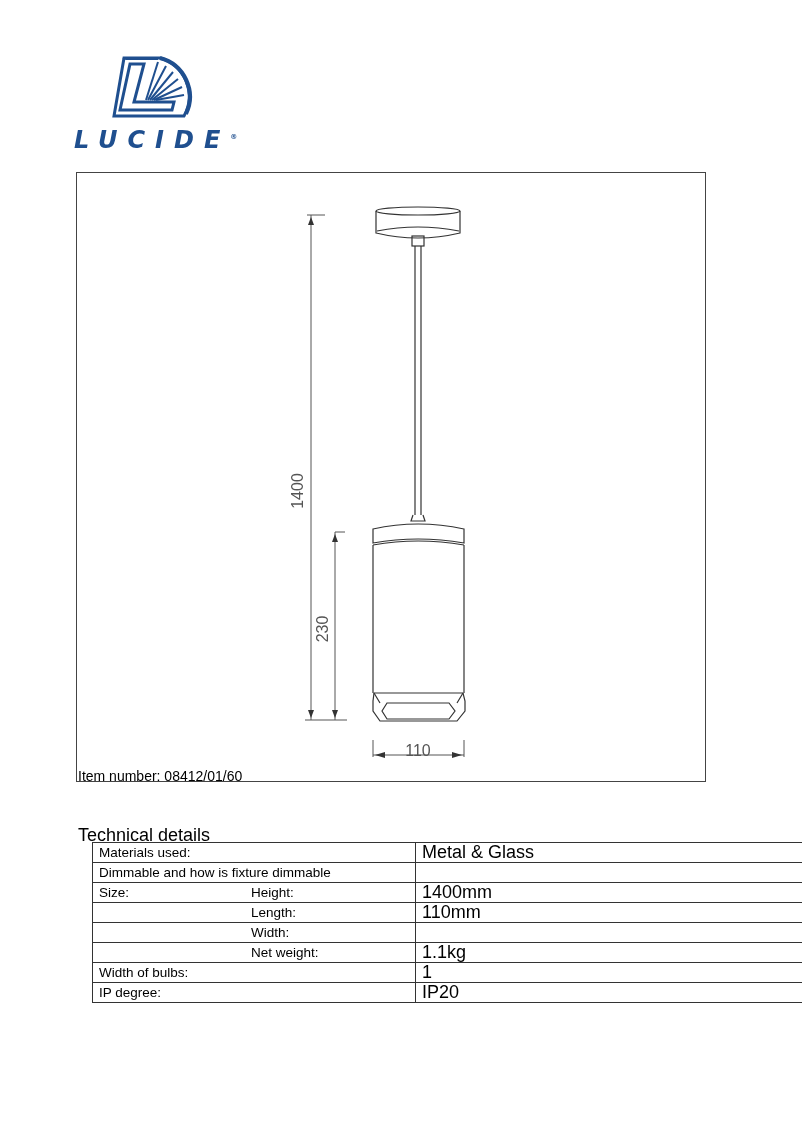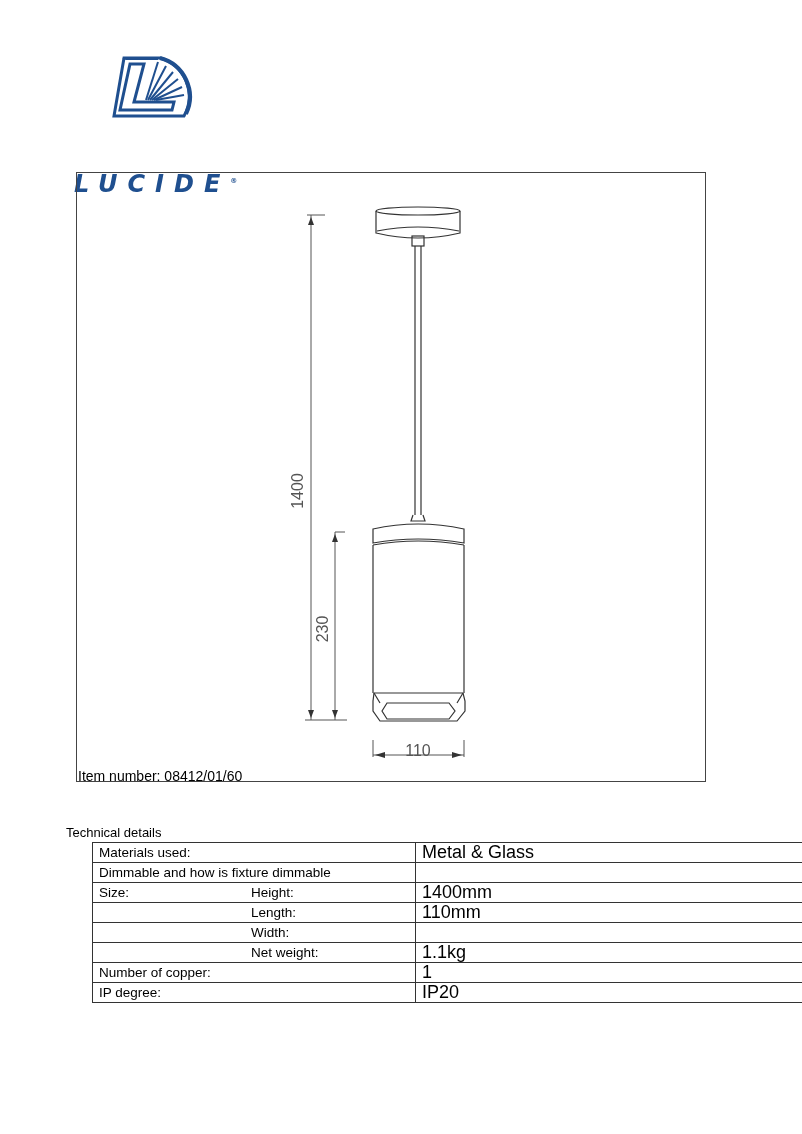--- a/index.html
+++ b/index.html
@@ -1,22 +1,22 @@
 <!DOCTYPE html>
 <html><head>
 <meta charset="utf-8">
 <style>
   html, body { margin:0; padding:0; background:#fff; }
   body { width:802px; height:1134px; position:relative; font-family:"Liberation Sans", sans-serif; color:#000; overflow:hidden; }
   .logo { position:absolute; left:74px; top:56px; width:150px; height:100px; }
-  .logo-text { position:absolute; left:74px; top:126px; font-family:"DejaVu Sans", sans-serif; font-style:italic; font-size:24px; letter-spacing:10px; color:#1f4f8f; font-weight:bold;margin-top:44px; }
+  .logo-text { position:absolute; left:74px; top:126px; font-family:"DejaVu Sans", sans-serif; font-style:italic; font-size:24px; letter-spacing:10px; color:#1f4f8f; font-weight:bold; }
   .drawing-frame { position:absolute; left:76px; top:172px; width:630px; height:610px; border:1px solid #444; box-sizing:border-box; }
   .drawing-frame svg { position:absolute; left:0; top:0; }
   .item-number { position:absolute; left:78px; top:768px; font-size:14px; }
-  .tech-title { position:absolute; left:66px; top:825px; font-size:13px; }
+  .tech-title { position:absolute; left:78px; top:825px; font-size:18px; }
   table.specs { position:absolute; left:92px; top:842px; width:731px; border-collapse:collapse; font-size:13.5px; }
   table.specs td { border:1px solid #333; height:19px; padding:0 6px; vertical-align:middle; line-height:19px; }
   table.specs td.c1 { width:310px; }
   table.specs td.c2 { font-size:18px; }
   .lbl { display:inline-block; width:152px; }
 </style>
 </head>
 <body>
 
 <div class="logo">
@@ -109,21 +109,21 @@
       </tr>
     <tr>
         <td class="c1"><span class="lbl"></span><span>Width:</span></td>
         <td class="c2"></td>
       </tr>
     <tr>
         <td class="c1"><span class="lbl"></span><span>Net weight:</span></td>
         <td class="c2">1.1kg</td>
       </tr>
     <tr>
-        <td class="c1"><span>Number of copper:</span></td>
+        <td class="c1"><span>Width of bulbs:</span></td>
         <td class="c2">1</td>
       </tr>
     <tr>
         <td class="c1"><span>IP degree:</span></td>
         <td class="c2">IP20</td>
       </tr>
   </tbody>
 </table>
 
 </body></html>

